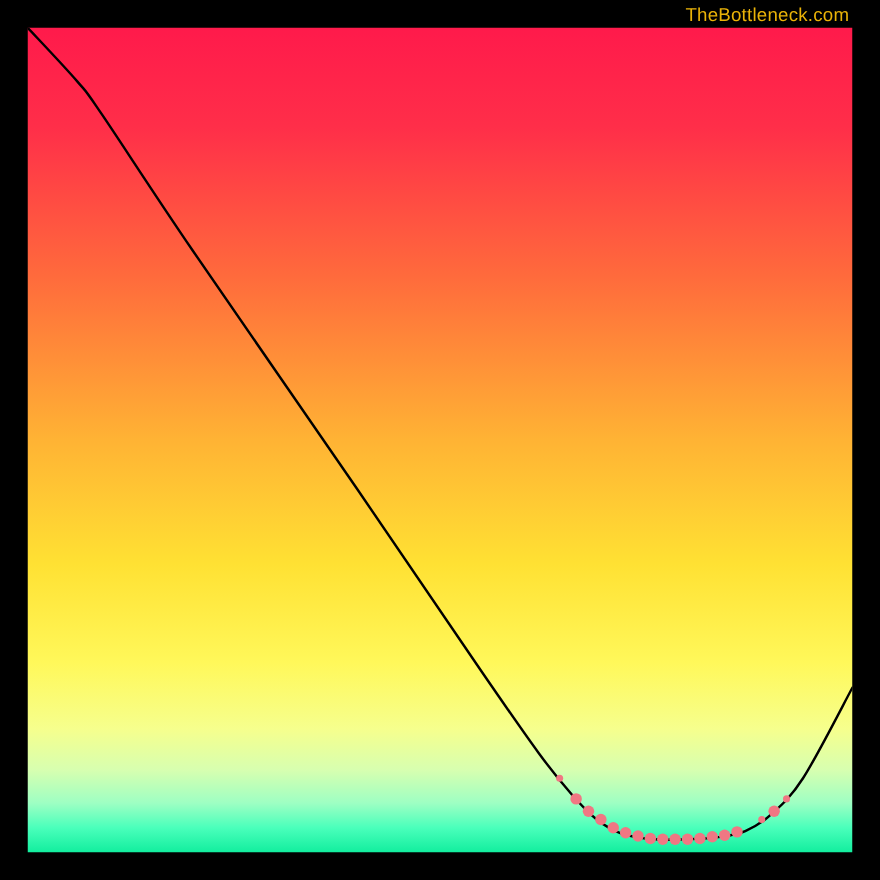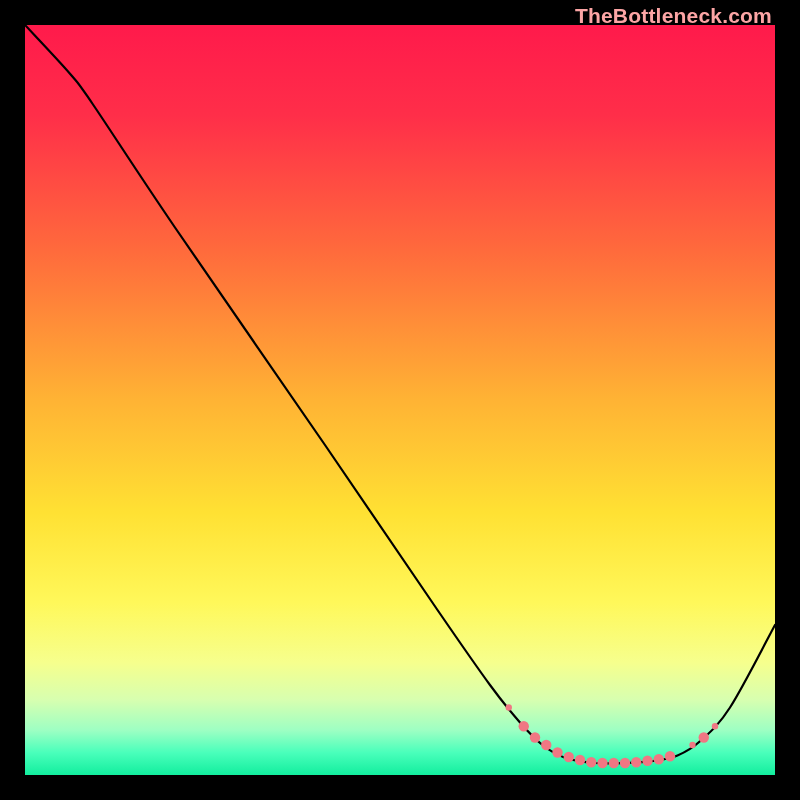--- a/index.html
+++ b/index.html
@@ -16,24 +16,24 @@
     left: 25px;
     top: 25px;
     width: 750px;
     height: 750px;
     background: #000;
   }
   .attribution {
     position: absolute;
     right: 28px;
     top: 4px;
-    color: #fca5a5;
-    font-size: 21px;
+    color: #eab308;
+    font-size: 17px;
     letter-spacing: 0.2px;
-    font-weight: 700;
+    font-weight: 400;
   }
   svg {
     position: absolute;
     left: 0;
     top: 0;
   }
 </style>
 </head>
 <body>
 

